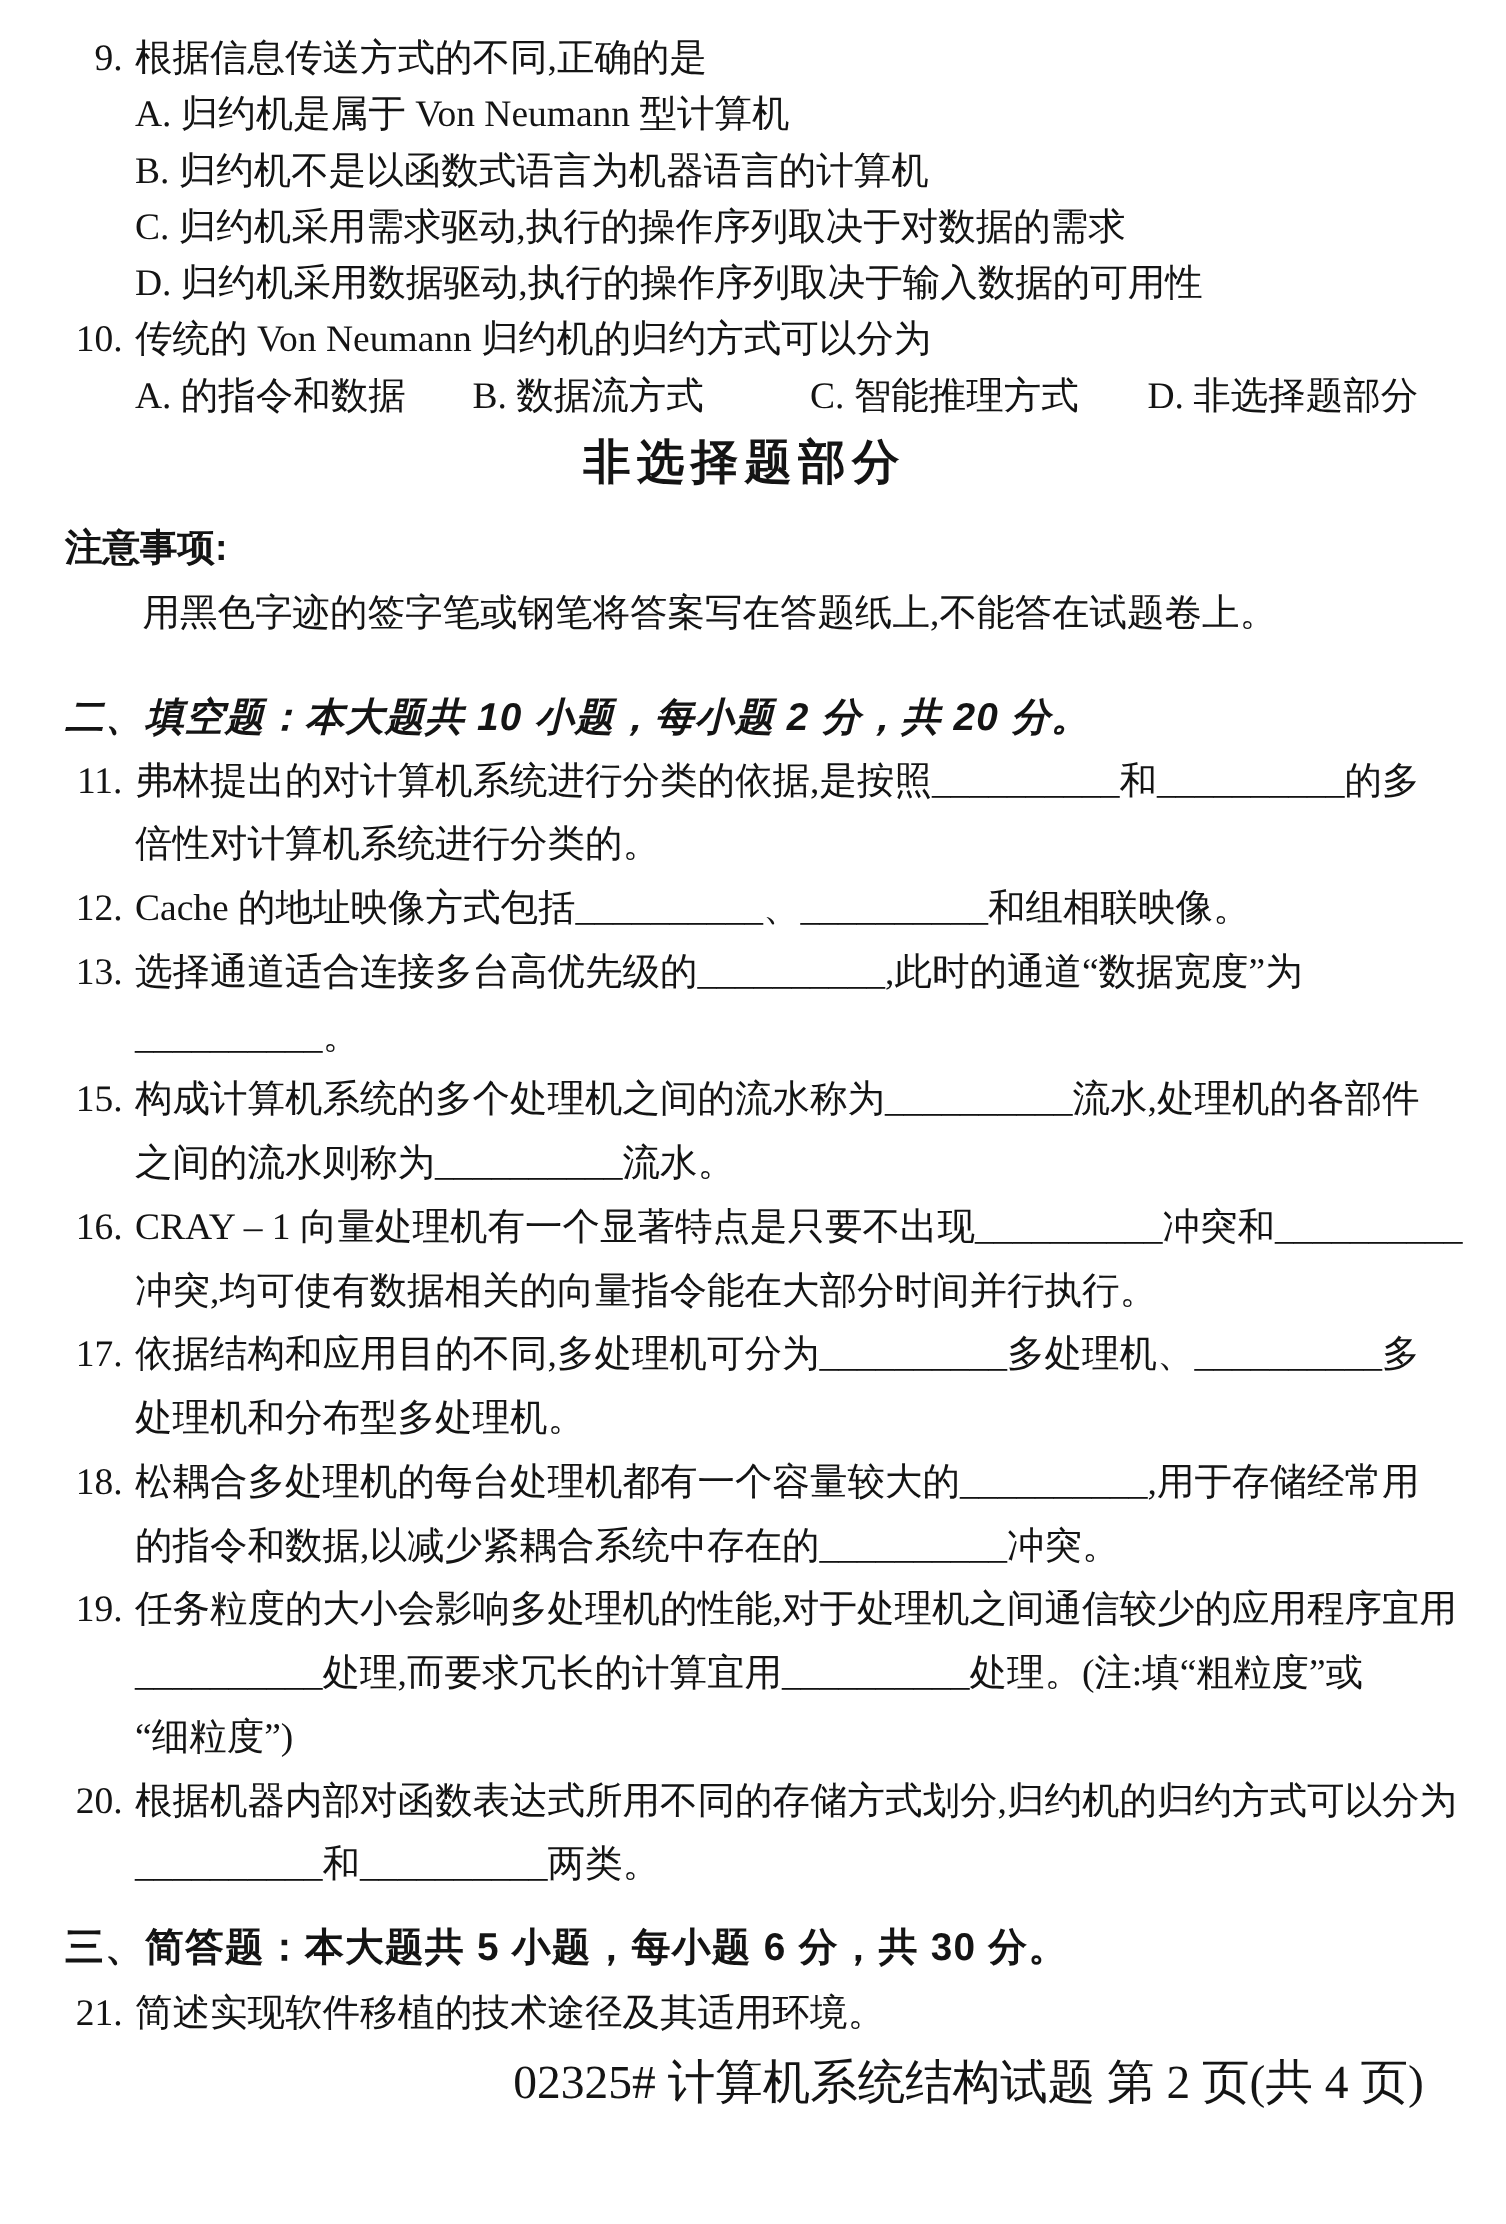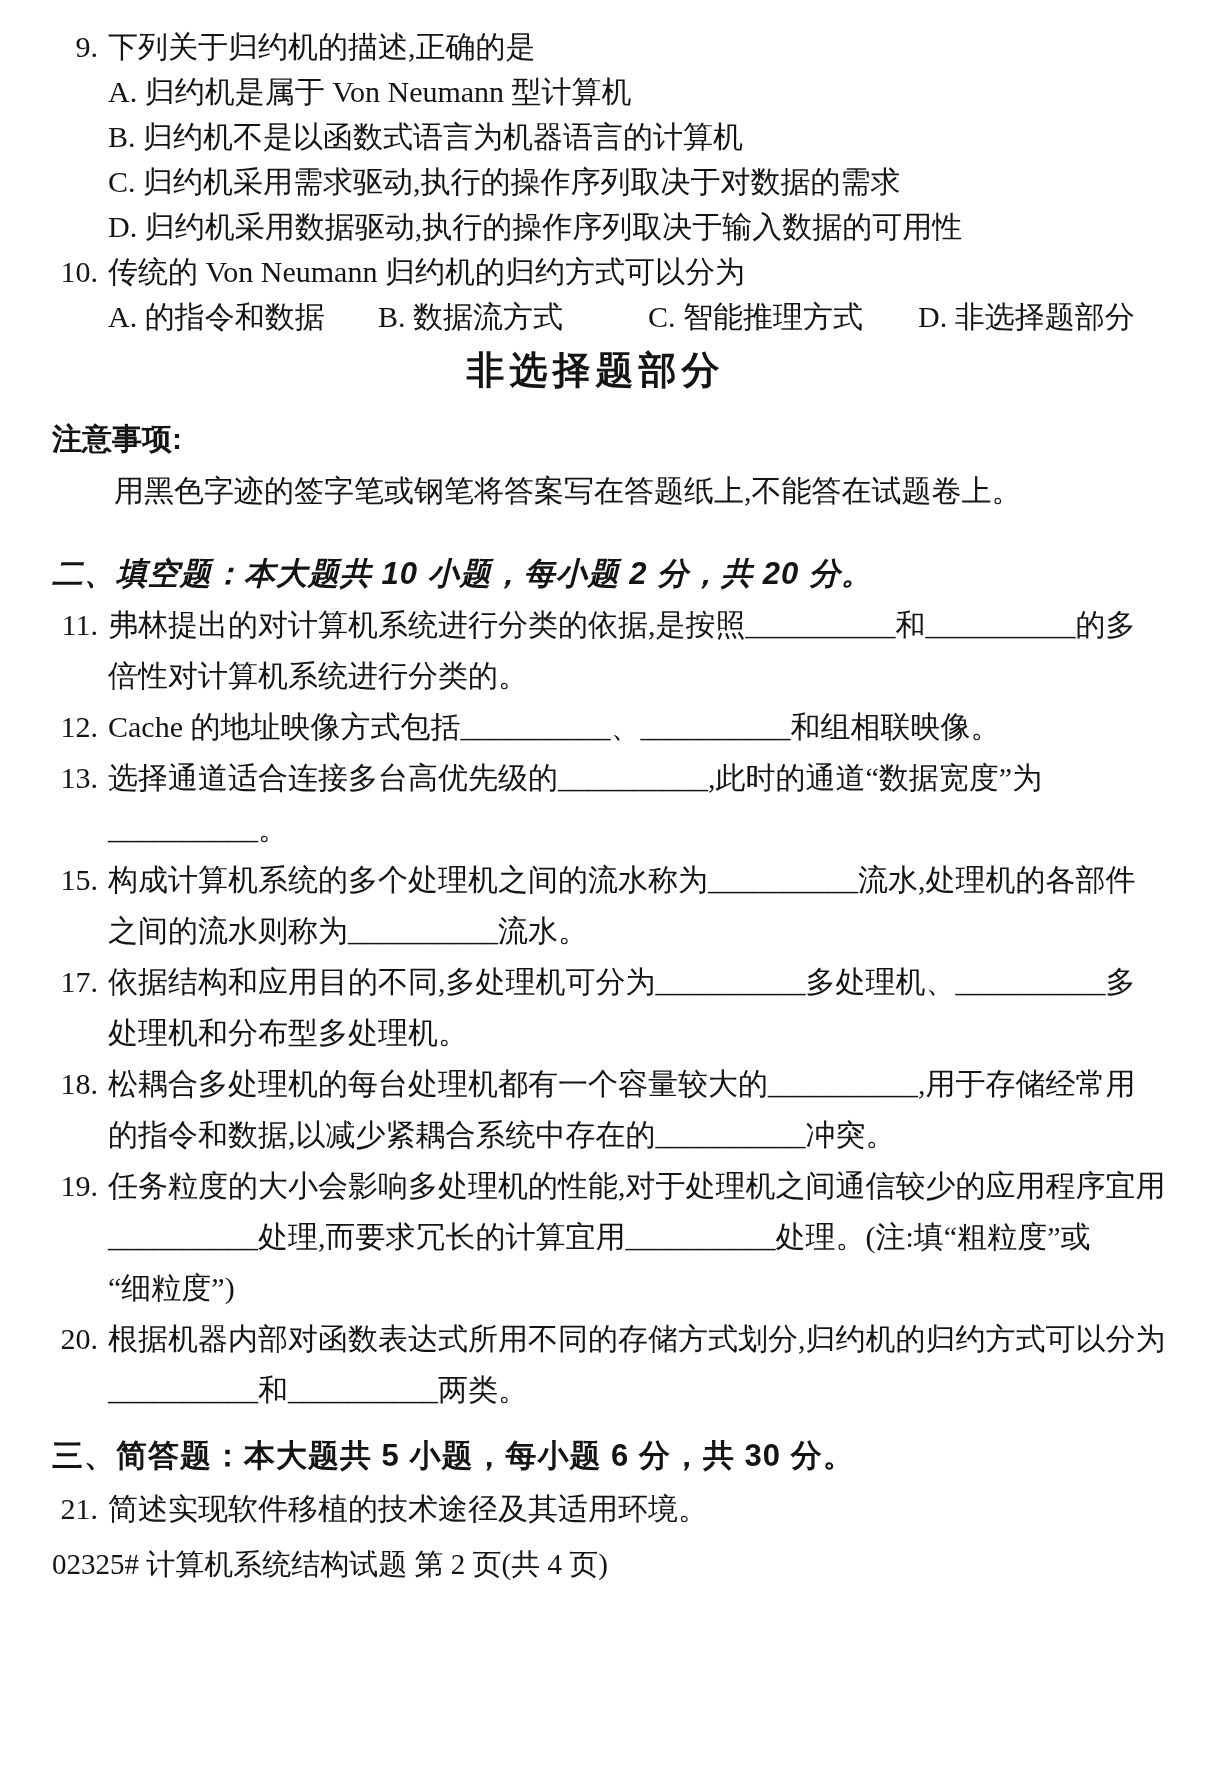--- a/index.html
+++ b/index.html
@@ -49,33 +49,33 @@
   }
   .sec-header {
     font-family:"Liberation Sans","DejaVu Sans",sans-serif;
     font-weight:700; font-size:31px; line-height:46px;
     letter-spacing:1px; white-space:nowrap;
   }
   #fill-header { margin-top:38px;font-style:italic; }
   #short-header { margin-top:18px; }
   .footer {
     margin-top:10px; margin-right:60px;
-    font-size:29px; line-height:40px; text-align:left;
+    font-size:38px; line-height:40px; text-align:right;
   }
 </style>
 </head>
 <body>
 
 <div class="page">
 
   <div id="mc-list">
       <div class="q-row">
         <div class="q-num">9.</div>
         <div class="q-content">
-          <div class="q-line">下列关于归约机的描述,正确的是</div>
+          <div class="q-line">根据信息传送方式的不同,正确的是</div>
           <div class="q-line">A. 归约机是属于 Von Neumann 型计算机</div>
           <div class="q-line">B. 归约机不是以函数式语言为机器语言的计算机</div>
           <div class="q-line">C. 归约机采用需求驱动,执行的操作序列取决于对数据的需求</div>
           <div class="q-line">D. 归约机采用数据驱动,执行的操作序列取决于输入数据的可用性</div>
         </div>
       </div>
       <div class="q-row">
         <div class="q-num">10.</div>
         <div class="q-content">
           <div class="q-line">传统的 Von Neumann 归约机的归约方式可以分为</div>
@@ -114,20 +114,27 @@
         </div>
       </div>
       <div class="q-row">
         <div class="q-num">15.</div>
         <div class="q-content">
           <div class="q-line">构成计算机系统的多个处理机之间的流水称为__________流水,处理机的各部件</div>
           <div class="q-line">之间的流水则称为__________流水。</div>
         </div>
       </div>
       <div class="q-row">
+        <div class="q-num">16.</div>
+        <div class="q-content">
+          <div class="q-line">CRAY – 1 向量处理机有一个显著特点是只要不出现__________冲突和__________</div>
+          <div class="q-line">冲突,均可使有数据相关的向量指令能在大部分时间并行执行。</div>
+        </div>
+      </div>
+      <div class="q-row">
         <div class="q-num">17.</div>
         <div class="q-content">
           <div class="q-line">依据结构和应用目的不同,多处理机可分为__________多处理机、__________多</div>
           <div class="q-line">处理机和分布型多处理机。</div>
         </div>
       </div>
       <div class="q-row">
         <div class="q-num">18.</div>
         <div class="q-content">
           <div class="q-line">松耦合多处理机的每台处理机都有一个容量较大的__________,用于存储经常用</div>

